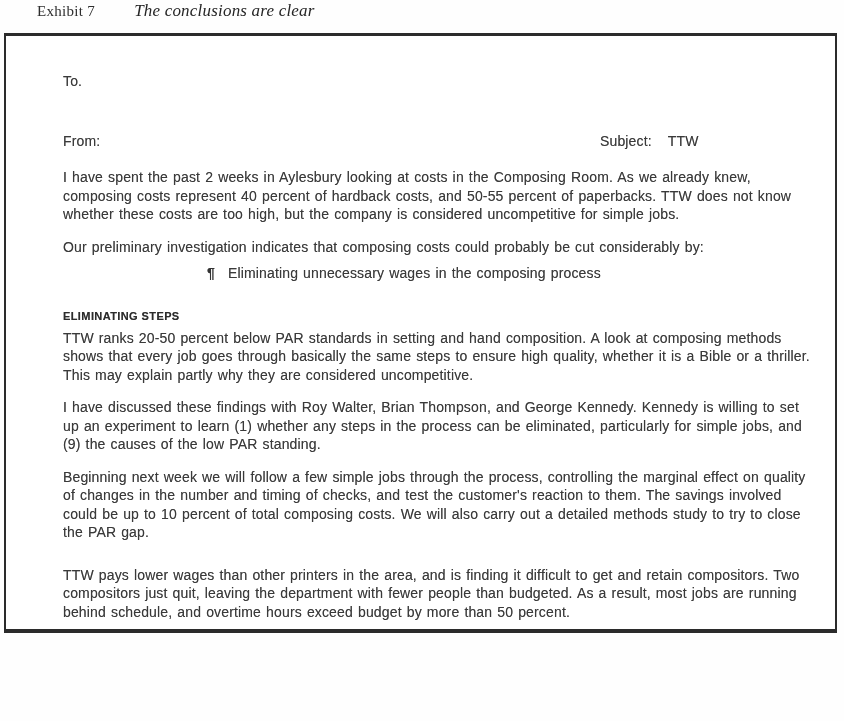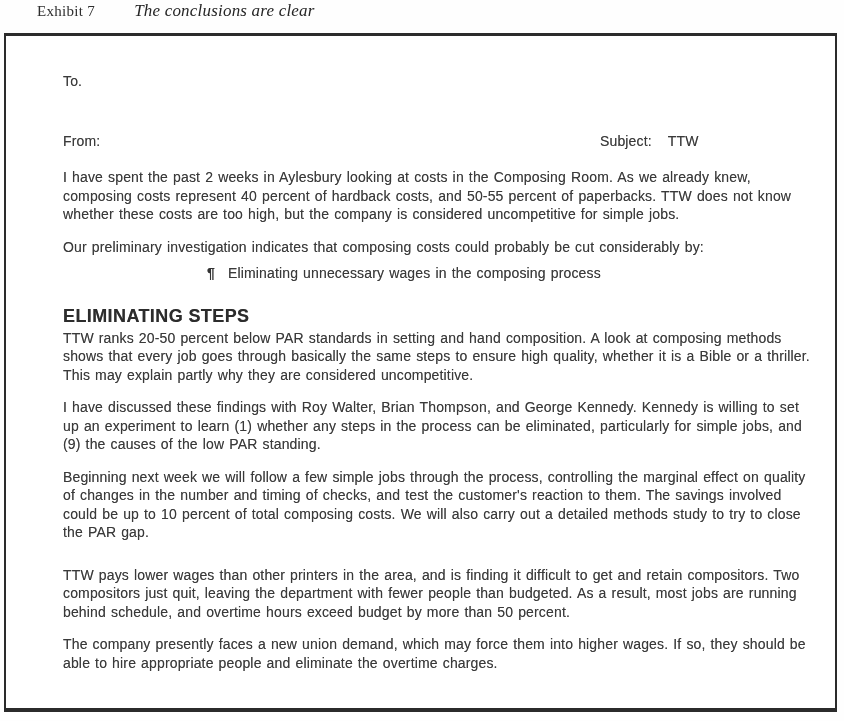--- a/index.html
+++ b/index.html
@@ -32,21 +32,21 @@
     font-style: italic;
     font-size: 17px;
     margin-left: 39px;
     letter-spacing: 0.2px;
     color: #262626;
   }
   
   .memo-box {
     position: absolute;
     left: 4px; top: 33px;
-    width: 833px; height: 679px;
+    width: 833px; height: 600px;
     box-sizing: border-box;
     border: 2px solid #2b2b2b;
     border-top-width: 3px;
     border-bottom-width: 4px;
     padding: 36px 24px 16px 57px;
     background: #fff;
   }
   .memo-box, .memo-box * {
     color: #3a3a3a;
   }
@@ -78,21 +78,21 @@
     text-shadow: 0 0 0.5px rgba(70,70,70,0.55);
   }
   .pilcrow {
     font-weight: bold;
     margin-right: 13px;
     color: #333;
   }
   .section-1 { margin-top: 24px; }
   .section-2 { margin-top: 24px; }
   .section-heading {
-    font-size: 18px;
+    font-size: 11px;
     font-weight: bold;
     letter-spacing: 0.4px;
     color: #2c2c2c;
     margin: 0 0 4px 0;
     line-height: 18px;
     text-shadow: 0 0 0.5px rgba(50,50,50,0.6);
   }
 </style>
 </head>
 <body>
@@ -126,17 +126,16 @@
 
     <div class="section section-1">
       <h2 class="section-heading">ELIMINATING STEPS</h2>
       <p class="body-text">TTW ranks 20-50 percent below PAR standards in setting and hand composition. A look at composing methods shows that every job goes through basically the same steps to ensure high quality, whether it is a Bible or a thriller. This may explain partly why they are considered uncompetitive.</p>
       <p class="body-text">I have discussed these findings with Roy Walter, Brian Thompson, and George Kennedy. Kennedy is willing to set up an experiment to learn (1) whether any steps in the process can be eliminated, particularly for simple jobs, and (9) the causes of the low PAR standing.</p>
       <p class="body-text">Beginning next week we will follow a few simple jobs through the process, controlling the marginal effect on quality of changes in the number and timing of checks, and test the customer's reaction to them. The savings involved could be up to 10 percent of total composing costs. We will also carry out a detailed methods study to try to close the PAR gap.</p>
     </div>
 
     <div class="section section-2">
       <p class="body-text">TTW pays lower wages than other printers in the area, and is finding it difficult to get and retain compositors. Two compositors just quit, leaving the department with fewer people than budgeted. As a result, most jobs are running behind schedule, and overtime hours exceed budget by more than 50 percent.</p>
-      <p class="body-text">The company presently faces a new union demand, which may force them into higher wages. If so, they should be able to hire appropriate people and eliminate the overtime charges.</p>
     </div>
 
   </div>
 </div>
 
 </body></html>

